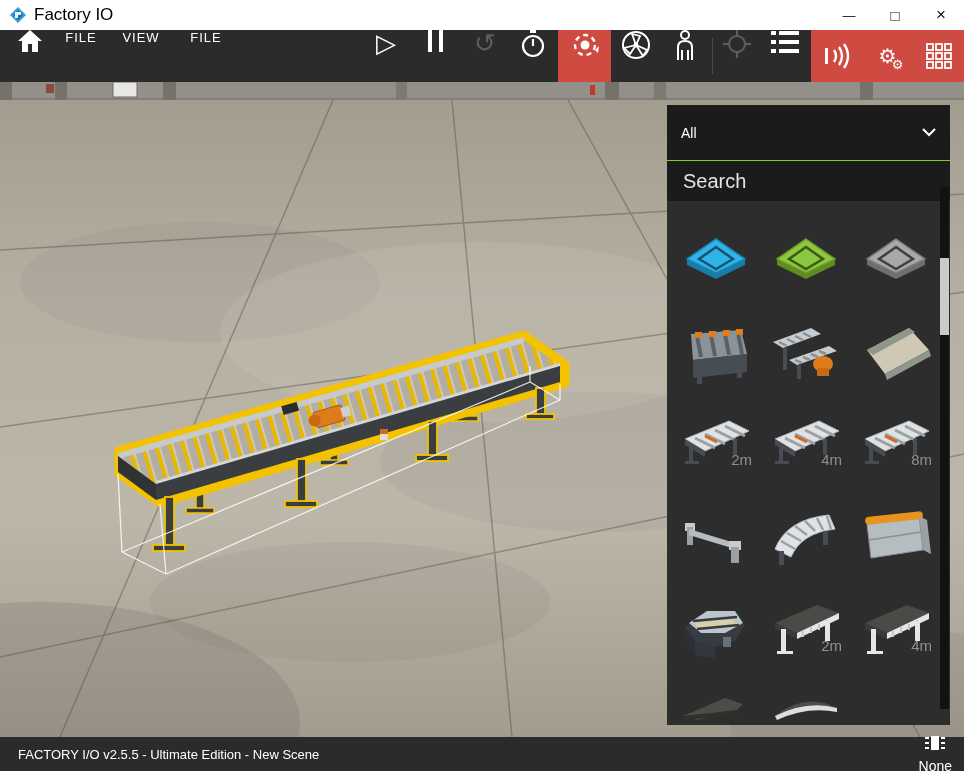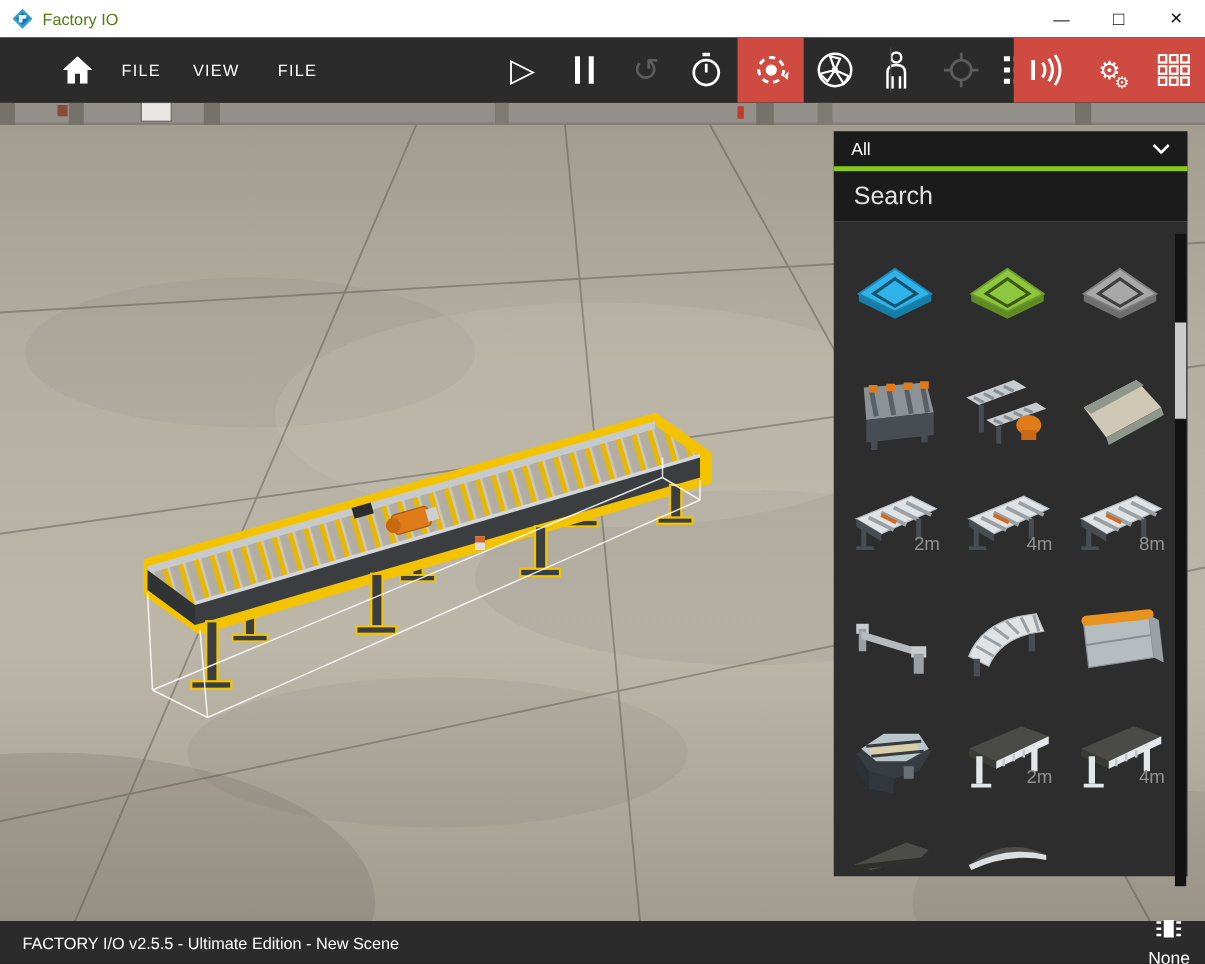--- a/index.html
+++ b/index.html
@@ -4,50 +4,50 @@
 <style>
   * { margin:0; padding:0; box-sizing:border-box; }
   html,body { width:964px; height:771px; overflow:hidden; background:#000;
     font-family:"Liberation Sans", sans-serif; }
   .window { position:relative; width:964px; height:771px; background:#2b2b2b; }
 
   
   .titlebar { position:absolute; top:0; left:0; width:964px; height:30px;
     background:#ffffff; display:flex; align-items:center; }
   .logo { width:16px; height:16px; margin:0 8px 0 10px; }
-  .title-text { font-size:13px; color:#4d7c0f; }
+  .title-text { font-size:17px; color:#000000; }
   .win-controls { position:absolute; right:0; top:0; height:30px; display:flex; }
   .win-btn { width:46px; height:30px; display:flex; align-items:center; justify-content:center;
     font-size:13px; color:#111; }
   .win-btn.max { font-size:15px; }
 
   
   .toolbar { position:absolute; top:30px; left:0; width:964px; height:52px; background:#2b2b2b; }
-  .tb { position:absolute; top:0; height:52px; display:flex; align-items:center; justify-content:center;
-    color:#fff;margin-left:32px; }
+  .tb { position:absolute; top:0; height:52px; display:flex; align-items:flex-start; justify-content:center;
+    color:#fff; }
   .menu-label { font-size:13px; letter-spacing:1px; color:#fff; }
   .tb.red { background:#cf4a41; }
   .tb .dim { color:#5c5c5c; }
   .glyph-lg { font-size:26px; line-height:1; }
   .pause-bars span { display:inline-block; width:4px; height:22px; background:#fff; margin:0 3.5px; }
   .tb-divider { position:absolute; left:712px; top:8px; height:36px; width:1px; background:#4a4a4a; }
   .red-group { position:absolute; left:811px; top:0; width:153px; height:52px; background:#cf4a41;
     display:flex; }
   .red-group .slot { width:51px; height:52px; display:flex; align-items:center; justify-content:center; color:#fff; }
   .gears { font-size:20px; color:#fff; position:relative; }
   .gears .g2 { font-size:13px; position:absolute; right:-7px; bottom:-4px; }
 
   
   .viewport { position:absolute; top:82px; left:0; width:964px; height:655px; overflow:hidden; }
   .scene-svg { position:absolute; top:0; left:0; }
 
   
   .panel { position:absolute; top:23px; left:667px; width:283px; height:605px; }
-  .filter-row { height:32px; background:#1b1b1b; display:flex; align-items:center;
-    padding:0 14px; color:#fff; font-size:14px; border-bottom:4px solid #84cc16; }
+  .filter-row { height:56px; background:#1b1b1b; display:flex; align-items:center;
+    padding:0 14px; color:#fff; font-size:14px; border-bottom:1px solid #84cc16; }
   .filter-row .spacer { flex:1; }
   .search-row { height:40px; background:#1b1b1b; display:flex; align-items:center;
     padding:0 16px; color:#e3e3e3; font-size:20px; }
   .parts-grid { position:relative; height:524px; background:#2d2d2d; overflow:hidden;
     padding:12px 0 0 4px; display:grid; grid-template-columns:90px 90px 90px; grid-auto-rows:93px; }
   .part-cell { position:relative; display:flex; align-items:center; justify-content:center; }
   .part-label { position:absolute; right:9px; bottom:24px; color:#8f8f8f; font-size:15px; }
   .scrollbar { position:absolute; right:1px; top:82px; width:9px; height:522px; background:#121212; }
   .scroll-thumb { position:absolute; top:71px; left:0; width:9px; height:77px; background:#cbcbcb; }
 

